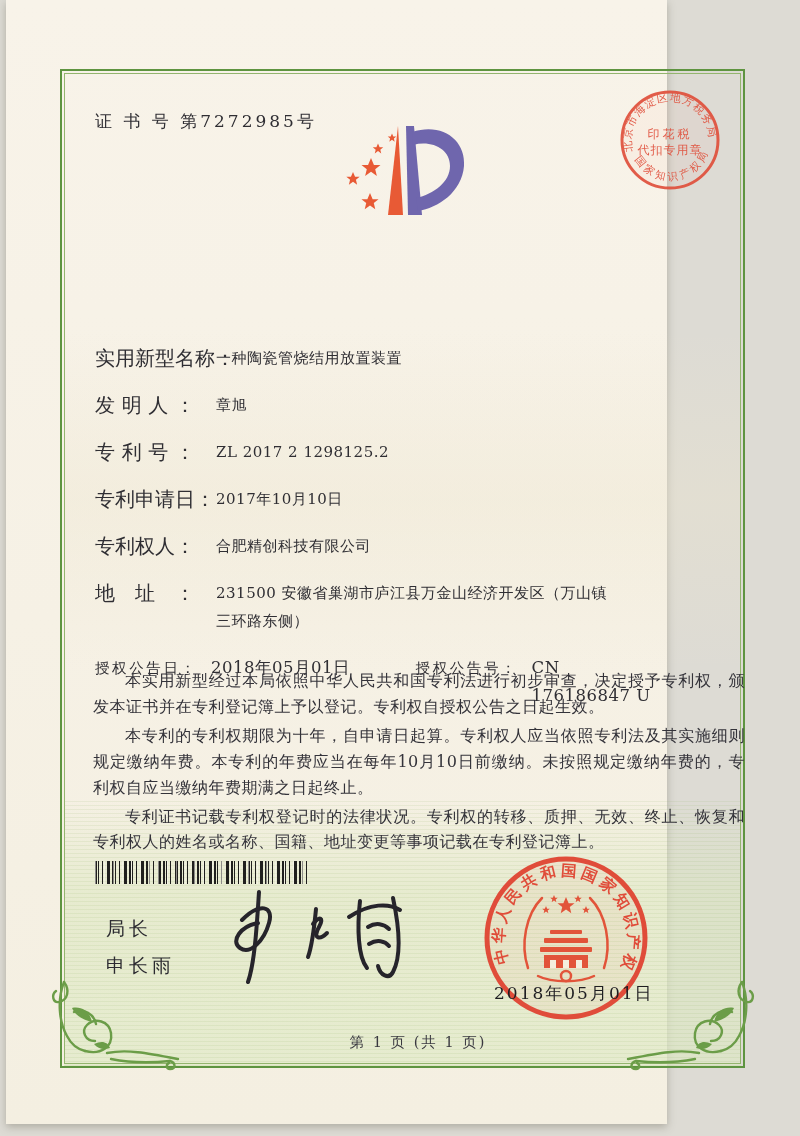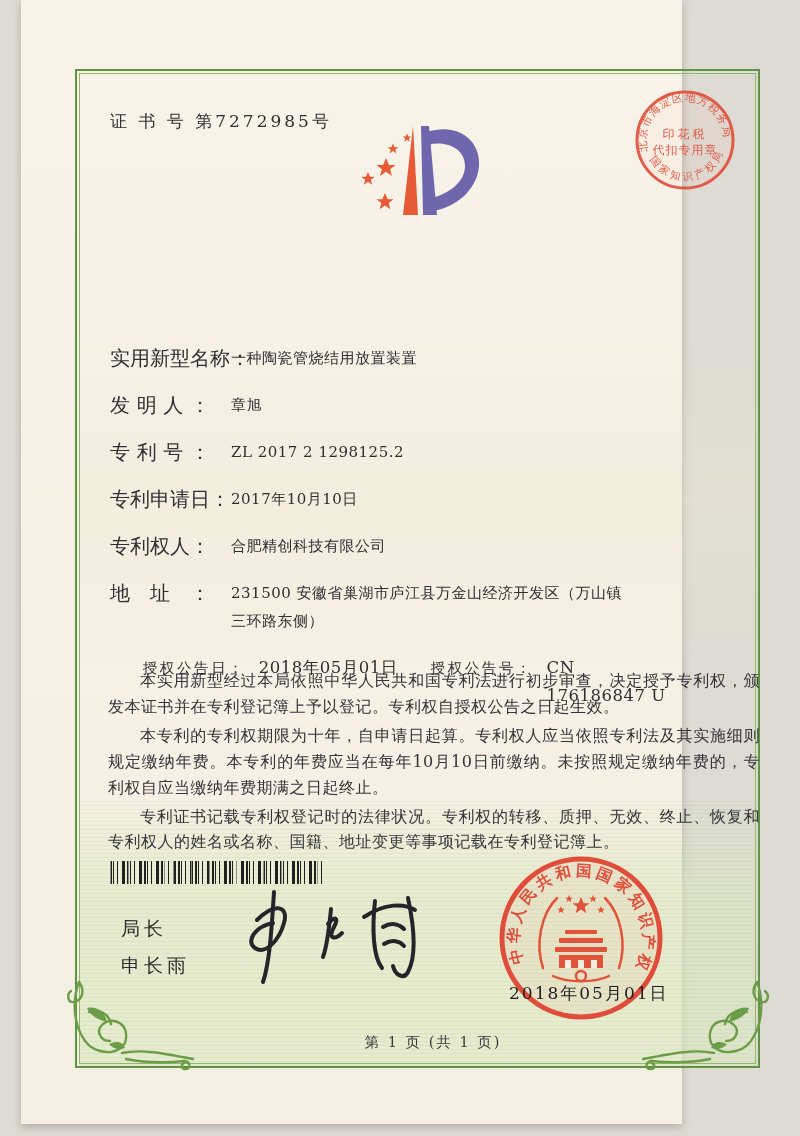--- a/index.html
+++ b/index.html
@@ -3,21 +3,21 @@
 <meta charset="utf-8">
 <style>
   * { margin:0; padding:0; box-sizing:border-box; }
   html,body { width:800px; height:1136px; }
   body {
     font-family:"DejaVu Serif","Liberation Serif",serif;
     background:#dddbd4;
     position:relative; overflow:hidden;
   }
   .page {
-    position:absolute; left:15px; top:0; width:672px; height:1136px;
+    position:absolute; left:0; top:0; width:672px; height:1136px;
   }
   .paper {
     position:absolute; left:6px; top:0; right:5px; bottom:12px;
     background:linear-gradient(180deg,#f8f3e9 0%,#f6f1e5 55%,#f4efe1 100%);
     box-shadow:0 3px 8px rgba(90,85,70,.35);
   }
   .frame {
     position:absolute; left:60px; top:69px; width:685px; height:999px;
     border:2.5px solid #5e9440;
   }
@@ -51,21 +51,21 @@
   .row .label {
     flex:0 0 100px; width:100px; font-size:20px; color:#2f2e33;
     text-align:justify; text-align-last:justify; margin-right:21px;
     white-space:nowrap;
   }
   .row .value {
     font-size:15px; color:#2f2e33; letter-spacing:.5px;
     white-space:pre-line; max-width:440px;
   }
   .row.grant { margin-bottom:0; }
-  .grant-pair { display:flex; line-height:28px;justify-content:center; }
+  .grant-pair { display:flex; line-height:28px; }
   .grant-pair.first { width:360px; }
   .grant-pair .label { flex:0 0 100px; margin-right:16px; font-size:14.5px; text-align:justify; text-align-last:justify; white-space:nowrap; }
   .grant-pair .value { font-size:16.5px; letter-spacing:.5px; }
   .paragraphs {
     position:absolute; left:85px; top:668px; width:652px;
     font-size:16px; line-height:1.62; color:#34333a;
     text-align:justify;
     margin-left:8px;
   }
   .paragraphs p { text-indent:2em; margin-bottom:3px; letter-spacing:.5px; }

